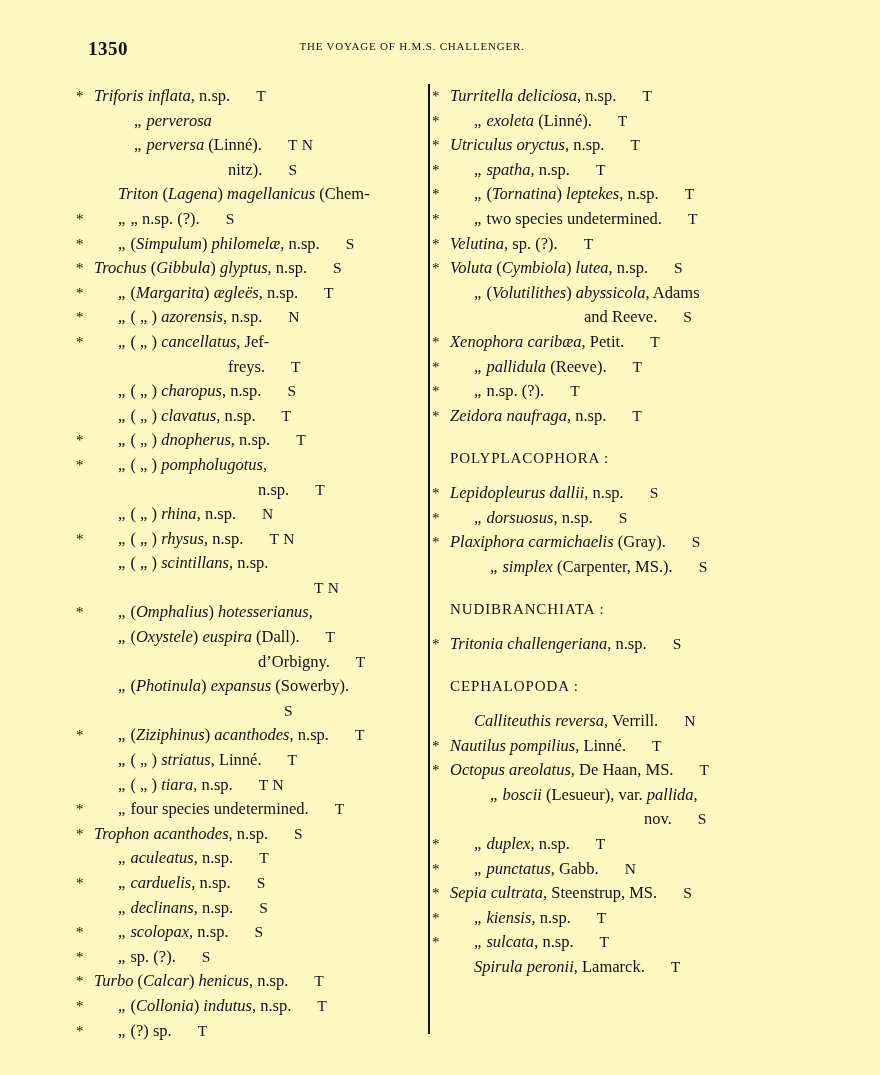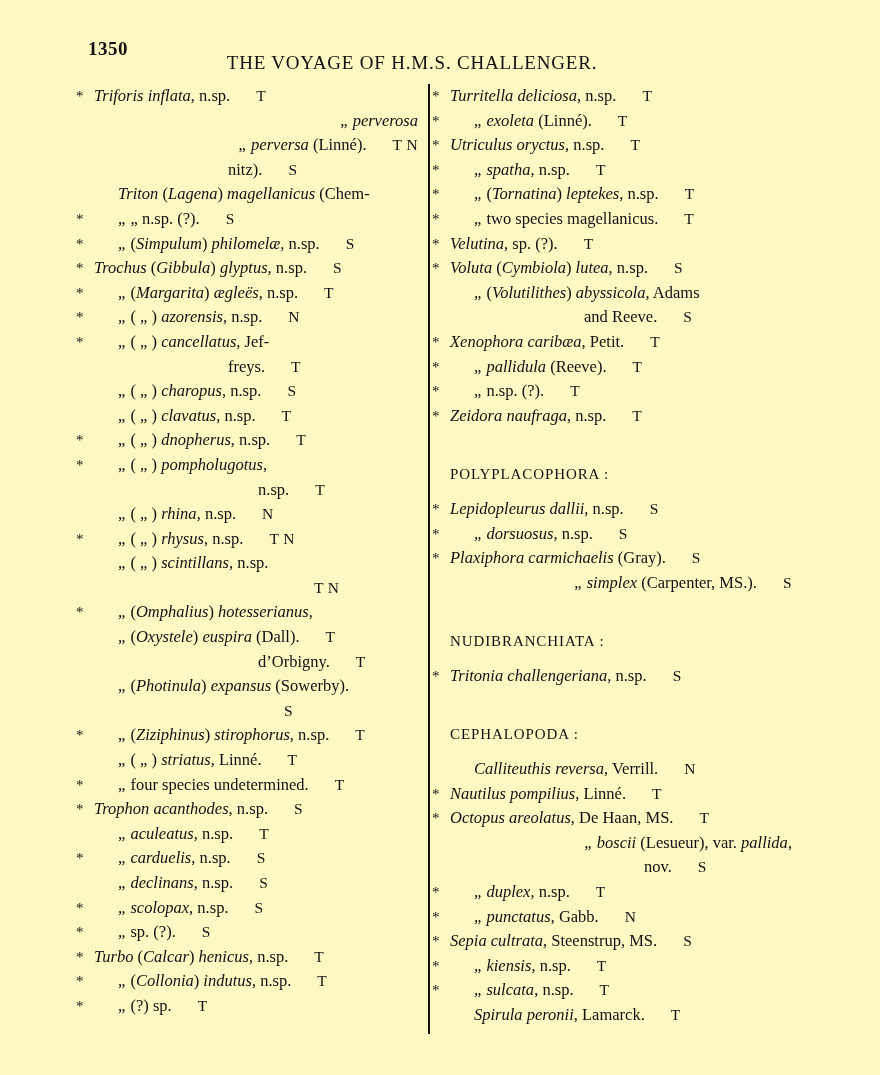--- a/index.html
+++ b/index.html
@@ -30,25 +30,24 @@
     font-size: 19px;
     font-weight: bold;
     letter-spacing: 0.5px;
   }
   .running-title {
     position: absolute;
     left: 0;
     top: 2px;
     width: 824px;
     text-align: center;
-    font-size: 19px;
+    font-size: 11px;
     letter-spacing: 0.8px;
     font-variant: small-caps;
     text-transform: uppercase;
-    margin-top: 12px;
   }
   .rule {
     position: absolute;
     left: 428px;
     top: 84px;
     width: 2px;
     height: 950px;
     background: #111;
   }
   .column {
@@ -71,41 +70,40 @@
     position: absolute;
     left: -12px;
     top: 0px;
     width: 12px;
     font-size: 15px;
   }
 
   
   .i0  { padding-left: 6px; }
   .i1  { padding-left: 30px; }
-  .i2  { padding-left: 46px; text-align: right; }
+  .i2  { padding-left: 46px; }
   .i6  { padding-left: 140px; }
   .i7  { padding-left: 170px; }
   .i8  { padding-left: 200px; }
 
   .it { font-style: italic; }
   .rm { font-style: normal; }
   .tag {
     font-style: normal;
     font-size: 15.5px;
     letter-spacing: 0.4px;
   }
   .ditto { font-style: normal; letter-spacing: 1px; }
 
   .grouphead {
     font-variant: small-caps;
     text-transform: uppercase;
     font-size: 15px;
     letter-spacing: 0.9px;
     padding-left: 6px;
-    margin-top: 16px;
   }
   .spacer { height: 18px; }
   .spacer-sm { height: 10px; }
   .gap-m { display: inline-block; width: 26px; }
 </style>
 </head>
 <body>
 
 <div id="page">
 
@@ -136,40 +134,41 @@
       <div class="entry i7"><span class="rm">n.sp.</span><span class="gap-m"></span><span class="tag">T</span></div>
       <div class="entry i1"><span class="ditto">„</span><span class="rm">   (     „     ) </span><span class="it">rhina</span><span class="rm">, n.sp.</span><span class="gap-m"></span><span class="tag">N</span></div>
       <div class="entry i1"><span class="ast">*</span><span class="ditto">„</span><span class="rm">   (     „     ) </span><span class="it">rhysus</span><span class="rm">, n.sp.</span><span class="gap-m"></span><span class="tag">T N</span></div>
       <div class="entry i1"><span class="ditto">„</span><span class="rm">   (     „     ) </span><span class="it">scintillans</span><span class="rm">, n.sp.</span></div>
       <div class="entry i8"><span class="gap-m"></span><span class="tag">T N</span></div>
       <div class="entry i1"><span class="ast">*</span><span class="ditto">„</span><span class="rm">   (</span><span class="it">Omphalius</span><span class="rm">)      </span><span class="it">hotesserianus</span><span class="rm">,</span></div>
       <div class="entry i1"><span class="ditto">„</span><span class="rm">   (</span><span class="it">Oxystele</span><span class="rm">) </span><span class="it">euspira</span><span class="rm"> (Dall).</span><span class="gap-m"></span><span class="tag">T</span></div>
       <div class="entry i7"><span class="rm">d’Orbigny.</span><span class="gap-m"></span><span class="tag">T</span></div>
       <div class="entry i1"><span class="ditto">„</span><span class="rm">   (</span><span class="it">Photinula</span><span class="rm">) </span><span class="it">expansus</span><span class="rm"> (Sowerby).</span></div>
       <div class="entry i7"><span class="gap-m"></span><span class="tag">S</span></div>
-      <div class="entry i1"><span class="ast">*</span><span class="ditto">„</span><span class="rm">   (</span><span class="it">Ziziphinus</span><span class="rm">) </span><span class="it">stirophorus</span><span class="rm">, n.sp.</span><span class="gap-m"></span><span class="tag">T</span></div>
+      <div class="entry i1"><span class="ast">*</span><span class="ditto">„</span><span class="rm">   (</span><span class="it">Ziziphinus</span><span class="rm">) </span><span class="it">acanthodes</span><span class="rm">, n.sp.</span><span class="gap-m"></span><span class="tag">T</span></div>
       <div class="entry i1"><span class="ditto">„</span><span class="rm">   (     „     ) </span><span class="it">striatus</span><span class="rm">, Linné.</span><span class="gap-m"></span><span class="tag">T</span></div>
+      <div class="entry i1"><span class="ditto">„</span><span class="rm">   (     „     ) </span><span class="it">tiara</span><span class="rm">, n.sp.</span><span class="gap-m"></span><span class="tag">T N</span></div>
       <div class="entry i1"><span class="ast">*</span><span class="ditto">„</span><span class="rm">   four species undetermined.</span><span class="gap-m"></span><span class="tag">T</span></div>
       <div class="entry i0"><span class="ast">*</span><span class="it">Trophon acanthodes</span><span class="rm">, n.sp.</span><span class="gap-m"></span><span class="tag">S</span></div>
       <div class="entry i1"><span class="ditto">„</span><span class="rm">   </span><span class="it">aculeatus</span><span class="rm">, n.sp.</span><span class="gap-m"></span><span class="tag">T</span></div>
       <div class="entry i1"><span class="ast">*</span><span class="ditto">„</span><span class="rm">   </span><span class="it">carduelis</span><span class="rm">, n.sp.</span><span class="gap-m"></span><span class="tag">S</span></div>
       <div class="entry i1"><span class="ditto">„</span><span class="rm">   </span><span class="it">declinans</span><span class="rm">, n.sp.</span><span class="gap-m"></span><span class="tag">S</span></div>
       <div class="entry i1"><span class="ast">*</span><span class="ditto">„</span><span class="rm">   </span><span class="it">scolopax</span><span class="rm">, n.sp.</span><span class="gap-m"></span><span class="tag">S</span></div>
       <div class="entry i1"><span class="ast">*</span><span class="ditto">„</span><span class="rm">   sp. (?).</span><span class="gap-m"></span><span class="tag">S</span></div>
       <div class="entry i0"><span class="ast">*</span><span class="it">Turbo</span><span class="rm"> (</span><span class="it">Calcar</span><span class="rm">) </span><span class="it">henicus</span><span class="rm">, n.sp.</span><span class="gap-m"></span><span class="tag">T</span></div>
       <div class="entry i1"><span class="ast">*</span><span class="ditto">„</span><span class="rm">   (</span><span class="it">Collonia</span><span class="rm">) </span><span class="it">indutus</span><span class="rm">, n.sp.</span><span class="gap-m"></span><span class="tag">T</span></div>
       <div class="entry i1"><span class="ast">*</span><span class="ditto">„</span><span class="rm">   (?) sp.</span><span class="gap-m"></span><span class="tag">T</span></div>
     </div>
   <div class="column col-right" id="col-right">
       <div class="entry i0"><span class="ast">*</span><span class="it">Turritella deliciosa</span><span class="rm">, n.sp.</span><span class="gap-m"></span><span class="tag">T</span></div>
       <div class="entry i1"><span class="ast">*</span><span class="ditto">„</span><span class="rm">       </span><span class="it">exoleta</span><span class="rm"> (Linné).</span><span class="gap-m"></span><span class="tag">T</span></div>
       <div class="entry i0"><span class="ast">*</span><span class="it">Utriculus oryctus</span><span class="rm">, n.sp.</span><span class="gap-m"></span><span class="tag">T</span></div>
       <div class="entry i1"><span class="ast">*</span><span class="ditto">„</span><span class="rm">    </span><span class="it">spatha</span><span class="rm">, n.sp.</span><span class="gap-m"></span><span class="tag">T</span></div>
       <div class="entry i1"><span class="ast">*</span><span class="ditto">„</span><span class="rm">    (</span><span class="it">Tornatina</span><span class="rm">) </span><span class="it">leptekes</span><span class="rm">, n.sp.</span><span class="gap-m"></span><span class="tag">T</span></div>
-      <div class="entry i1"><span class="ast">*</span><span class="ditto">„</span><span class="rm">    two species magellanicus.</span><span class="gap-m"></span><span class="tag">T</span></div>
+      <div class="entry i1"><span class="ast">*</span><span class="ditto">„</span><span class="rm">    two species undetermined.</span><span class="gap-m"></span><span class="tag">T</span></div>
       <div class="entry i0"><span class="ast">*</span><span class="it">Velutina</span><span class="rm">, sp. (?).</span><span class="gap-m"></span><span class="tag">T</span></div>
       <div class="entry i0"><span class="ast">*</span><span class="it">Voluta</span><span class="rm"> (</span><span class="it">Cymbiola</span><span class="rm">) </span><span class="it">lutea</span><span class="rm">, n.sp.</span><span class="gap-m"></span><span class="tag">S</span></div>
       <div class="entry i1"><span class="ditto">„</span><span class="rm">   (</span><span class="it">Volutilithes</span><span class="rm">) </span><span class="it">abyssicola</span><span class="rm">, Adams</span></div>
       <div class="entry i6"><span class="rm">and Reeve.</span><span class="gap-m"></span><span class="tag">S</span></div>
       <div class="entry i0"><span class="ast">*</span><span class="it">Xenophora caribæa</span><span class="rm">, Petit.</span><span class="gap-m"></span><span class="tag">T</span></div>
       <div class="entry i1"><span class="ast">*</span><span class="ditto">„</span><span class="rm">       </span><span class="it">pallidula</span><span class="rm"> (Reeve).</span><span class="gap-m"></span><span class="tag">T</span></div>
       <div class="entry i1"><span class="ast">*</span><span class="ditto">„</span><span class="rm">    n.sp. (?).</span><span class="gap-m"></span><span class="tag">T</span></div>
       <div class="entry i0"><span class="ast">*</span><span class="it">Zeidora naufraga</span><span class="rm">, n.sp.</span><span class="gap-m"></span><span class="tag">T</span></div>
       <div class="spacer"></div>
       <div class="entry grouphead">Polyplacophora :</div>

